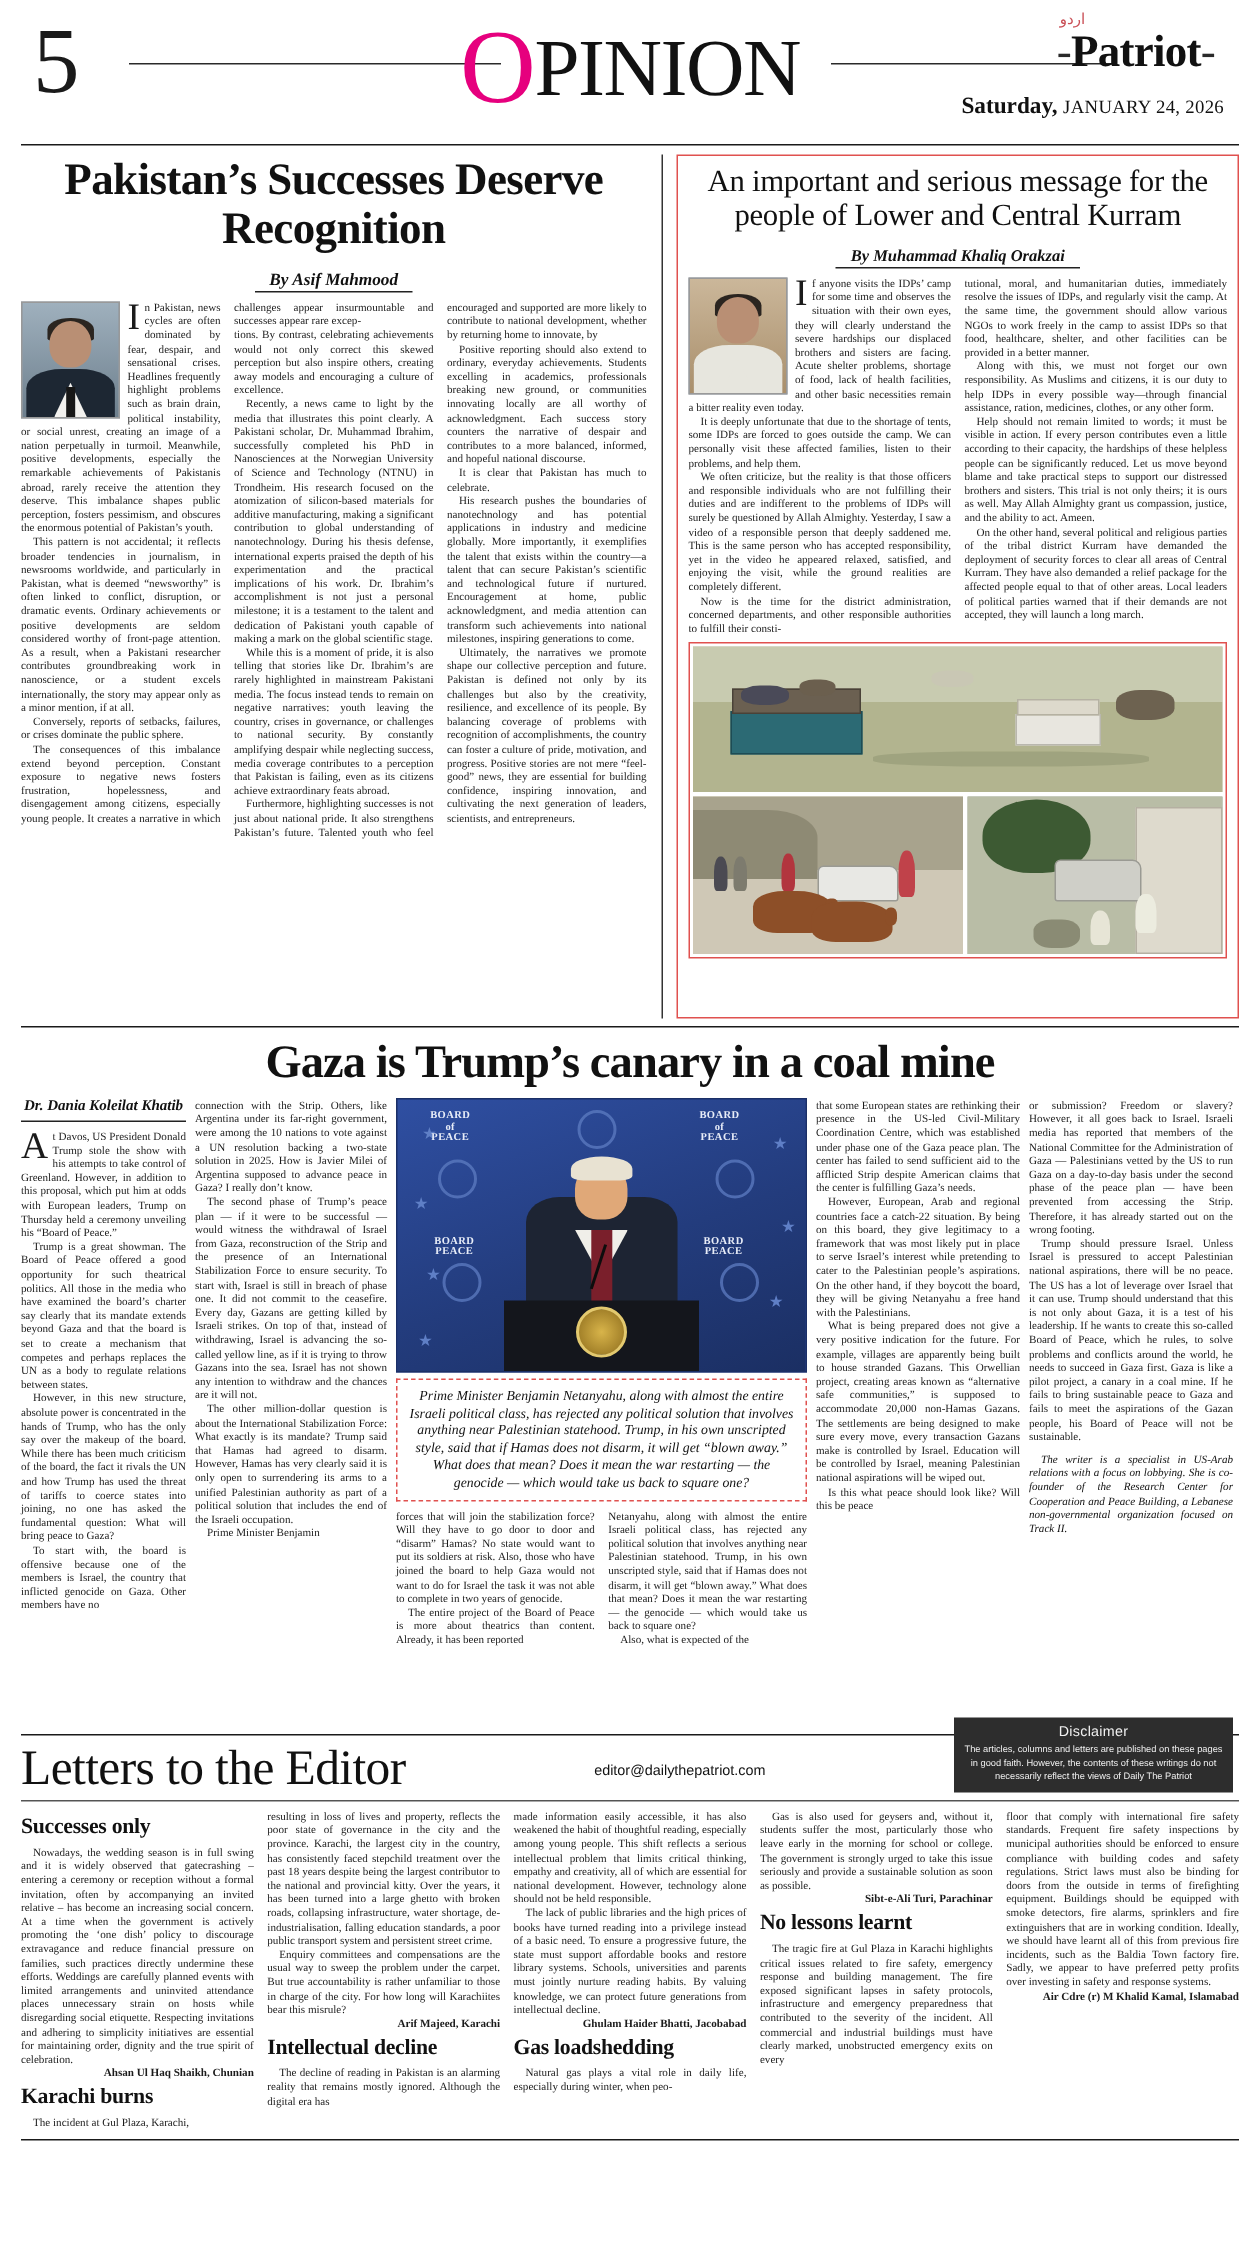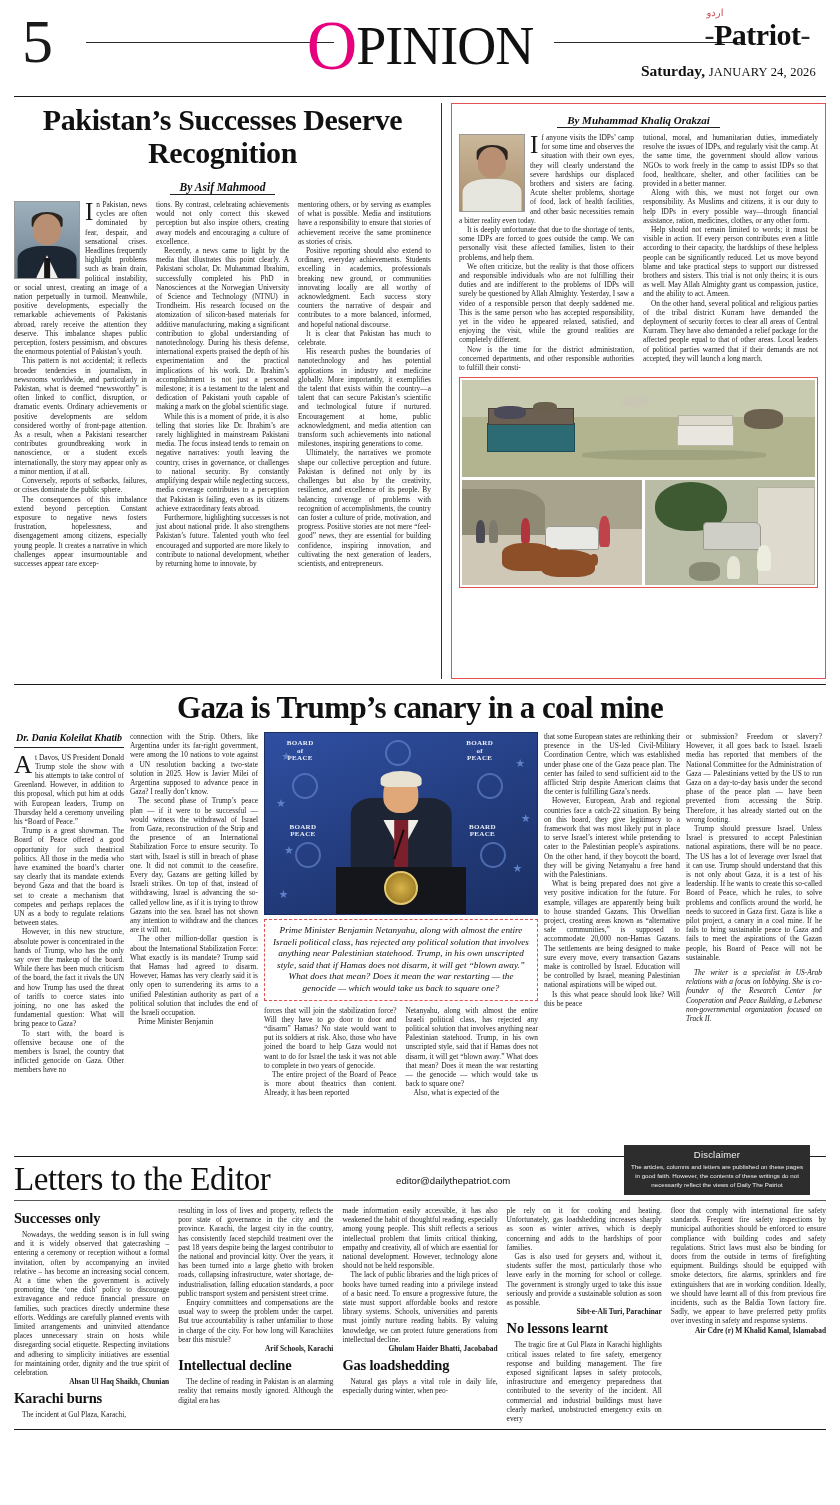--- a/index.html
+++ b/index.html
@@ -191,21 +191,21 @@
   .letters-zone { padding-top: 5px; position: relative; height: 300px; }
   .letters-head {
     display: flex; align-items: flex-start; justify-content: space-between;
   }
   .hl-letters {
     font-family: "Liberation Serif", serif; font-size: 33px; line-height: 34px;
     letter-spacing: -0.4px; font-weight: 400;
   }
   .letters-email { font-family: "Liberation Sans", sans-serif; font-size: 9.6px; margin-top: 13px; }
   .disclaimer {
-    position: absolute; right: 16px; top: -12px; width: 186px;
+    position: absolute; right: 4px; top: -12px; width: 186px;
     background: #2d2d2d; color: #f0f0f0; padding: 4px 7px 6px 7px;
     font-family: "Liberation Sans", sans-serif; text-align: center;
   }
   .disclaimer .dtitle { font-size: 9.5px; margin-bottom: 2px; letter-spacing: .2px; }
   .disclaimer .dtext { font-size: 6.2px; line-height: 9px; }
   .letters-rule { border-top: 1px solid #555; margin: 4px 0 5px 0; }
   .letters-grid { display: flex; gap: 9px; }
   .lt-col { width: 157.5px; }
   .lt-title {
     font-family: "Liberation Serif", serif; font-weight: 700;
@@ -261,31 +261,31 @@
           <p>Conversely, reports of setbacks, failures, or crises dominate the public sphere.</p>
           <p>The consequences of this imbalance extend beyond perception. Constant exposure to negative news fosters frustration, hopelessness, and disengagement among citizens, especially young people. It creates a narrative in which challenges appear insurmountable and successes appear rare excep-</p>
         </div>
         <div class="body-col">
           <p class="noind">tions. By contrast, celebrating achievements would not only correct this skewed perception but also inspire others, creating away models and encouraging a culture of excellence.</p>
           <p>Recently, a news came to light by the media that illustrates this point clearly. A Pakistani scholar, Dr. Muhammad Ibrahim, successfully completed his PhD in Nanosciences at the Norwegian University of Science and Technology (NTNU) in Trondheim. His research focused on the atomization of silicon-based materials for additive manufacturing, making a significant contribution to global understanding of nanotechnology. During his thesis defense, international experts praised the depth of his experimentation and the practical implications of his work. Dr. Ibrahim’s accomplishment is not just a personal milestone; it is a testament to the talent and dedication of Pakistani youth capable of making a mark on the global scientific stage.</p>
           <p>While this is a moment of pride, it is also telling that stories like Dr. Ibrahim’s are rarely highlighted in mainstream Pakistani media. The focus instead tends to remain on negative narratives: youth leaving the country, crises in governance, or challenges to national security. By constantly amplifying despair while neglecting success, media coverage contributes to a perception that Pakistan is failing, even as its citizens achieve extraordinary feats abroad.</p>
           <p>Furthermore, highlighting successes is not just about national pride. It also strengthens Pakistan’s future. Talented youth who feel encouraged and supported are more likely to contribute to national development, whether by returning home to innovate, by</p>
         </div>
         <div class="body-col">
-          <p class="noind">mentoring others, or by serving as examples of what is possible. Media and institutions have a responsibility to ensure that stories of achievement receive the same prominence as stories of crisis.</p>
           <p>Positive reporting should also extend to ordinary, everyday achievements. Students excelling in academics, professionals breaking new ground, or communities innovating locally are all worthy of acknowledgment. Each success story counters the narrative of despair and contributes to a more balanced, informed, and hopeful national discourse.</p>
           <p>It is clear that Pakistan has much to celebrate.</p>
           <p>His research pushes the boundaries of nanotechnology and has potential applications in industry and medicine globally. More importantly, it exemplifies the talent that exists within the country—a talent that can secure Pakistan’s scientific and technological future if nurtured. Encouragement at home, public acknowledgment, and media attention can transform such achievements into national milestones, inspiring generations to come.</p>
           <p>Ultimately, the narratives we promote shape our collective perception and future. Pakistan is defined not only by its challenges but also by the creativity, resilience, and excellence of its people. By balancing coverage of problems with recognition of accomplishments, the country can foster a culture of pride, motivation, and progress. Positive stories are not mere “feel-good” news, they are essential for building confidence, inspiring innovation, and cultivating the next generation of leaders, scientists, and entrepreneurs.</p>
         </div>
       </div>
     </div>
 
     <div class="art-right">
       <div class="kurram-box">
+        <div class="hl-kurram">An important and serious message for the people of Lower and Central Kurram</div>
         <div class="byline-wrap">
           <span class="byline" style="font-size:11px">By Muhammad Khaliq Orakzai</span>
         </div>
         <div class="cols2">
           <div class="body-col">
             <div class="author-photo ph2">
               <div class="ph-bg"></div>
                 <div class="ph-hair"></div>
                 <div class="ph-head"></div>
               <div class="ph-body"></div>
@@ -473,21 +473,21 @@
         <div class="lt-title">Karachi burns</div>
         <div class="body-col">
           <p>The incident at Gul Plaza, Karachi,</p>
         </div>
       </div>
 
       <div class="lt-col">
         <div class="body-col">
           <p class="noind">resulting in loss of lives and property, reflects the poor state of governance in the city and the province. Karachi, the largest city in the country, has consistently faced stepchild treatment over the past 18 years despite being the largest contributor to the national and provincial kitty. Over the years, it has been turned into a large ghetto with broken roads, collapsing infrastructure, water shortage, de-industrialisation, falling education standards, a poor public transport system and persistent street crime.</p>
           <p>Enquiry committees and compensations are the usual way to sweep the problem under the carpet. But true accountability is rather unfamiliar to those in charge of the city. For how long will Karachiites bear this misrule?</p>
-          <p class="sig">Arif Schools, Karachi</p>
+          <p class="sig">Arif Majeed, Karachi</p>
         </div>
         <div class="lt-title">Intellectual decline</div>
         <div class="body-col">
           <p>The decline of reading in Pakistan is an alarming reality that remains mostly ignored. Although the digital era has</p>
         </div>
       </div>
 
       <div class="lt-col">
         <div class="body-col">
           <p class="noind">made information easily accessible, it has also weakened the habit of thoughtful reading, especially among young people. This shift reflects a serious intellectual problem that limits critical thinking, empathy and creativity, all of which are essential for national development. However, technology alone should not be held responsible.</p>
@@ -495,21 +495,20 @@
           <p class="sig">Ghulam Haider Bhatti, Jacobabad</p>
         </div>
         <div class="lt-title">Gas loadshedding</div>
         <div class="body-col">
           <p>Natural gas plays a vital role in daily life, especially during winter, when peo-</p>
         </div>
       </div>
 
       <div class="lt-col">
         <div class="body-col">
-          <p class="noind">ple rely on it for cooking and heating. Unfortunately, gas loadshedding increases sharply as soon as winter arrives, which is deeply concerning and adds to the hardships of poor families.</p>
           <p>Gas is also used for geysers and, without it, students suffer the most, particularly those who leave early in the morning for school or college. The government is strongly urged to take this issue seriously and provide a sustainable solution as soon as possible.</p>
           <p class="sig">Sibt-e-Ali Turi, Parachinar</p>
         </div>
         <div class="lt-title">No lessons learnt</div>
         <div class="body-col">
           <p>The tragic fire at Gul Plaza in Karachi highlights critical issues related to fire safety, emergency response and building management. The fire exposed significant lapses in safety protocols, infrastructure and emergency preparedness that contributed to the severity of the incident. All commercial and industrial buildings must have clearly marked, unobstructed emergency exits on every</p>
         </div>
       </div>
 
       <div class="lt-col">

